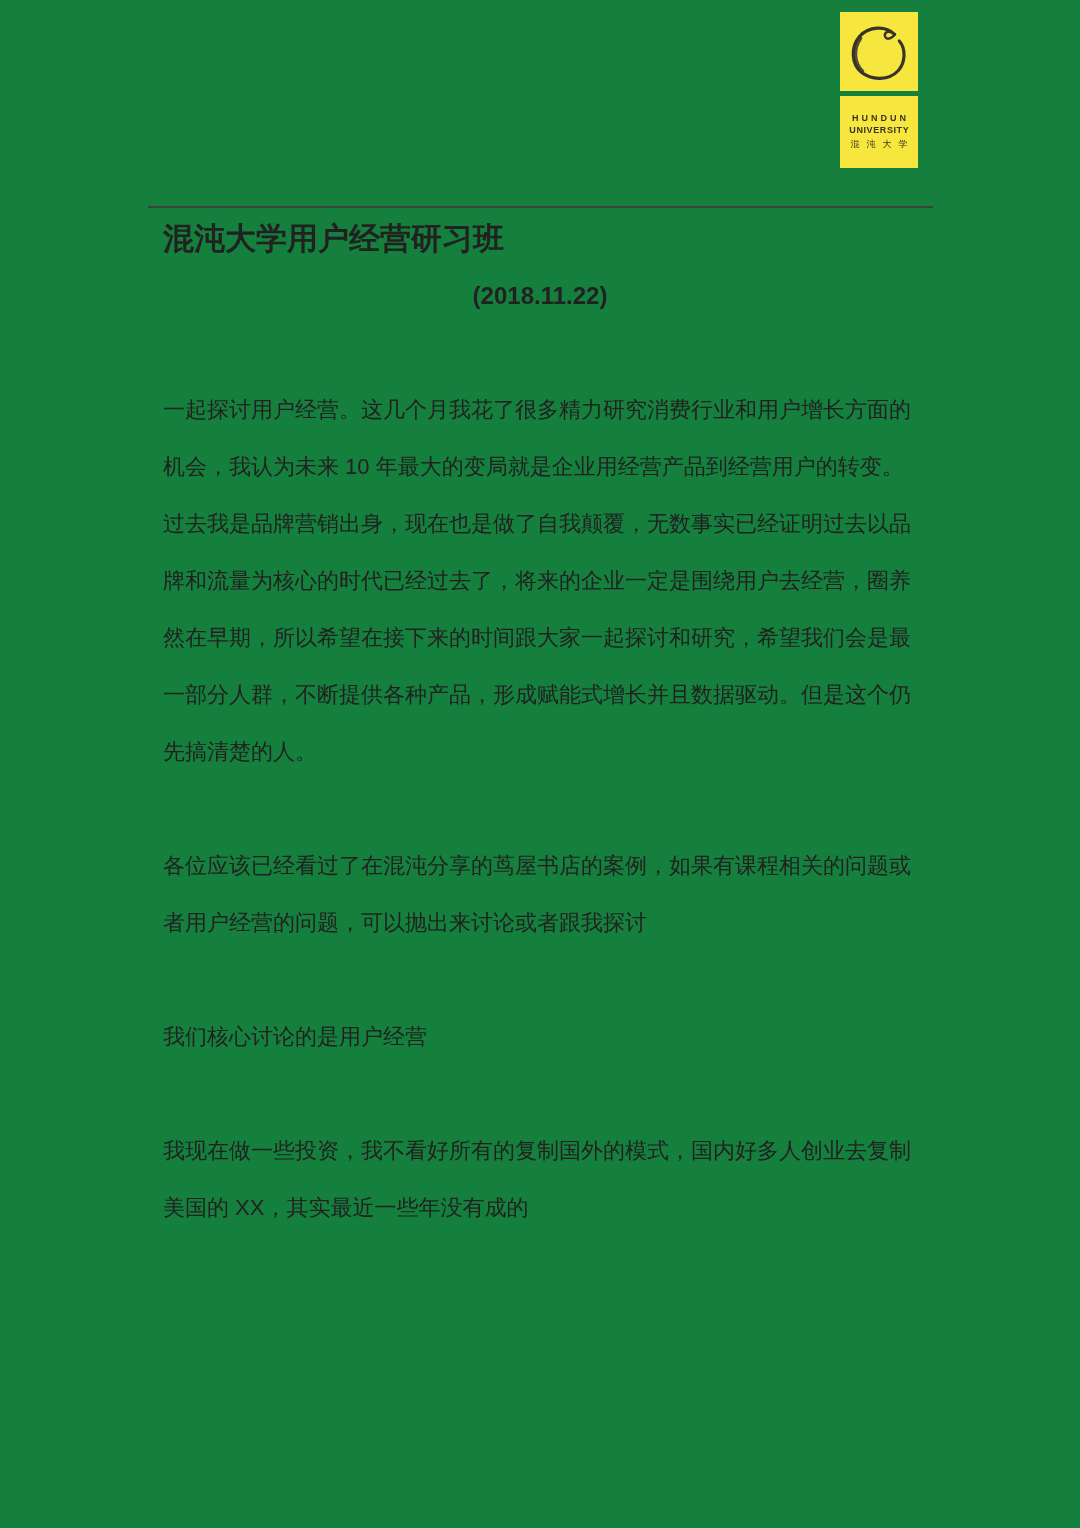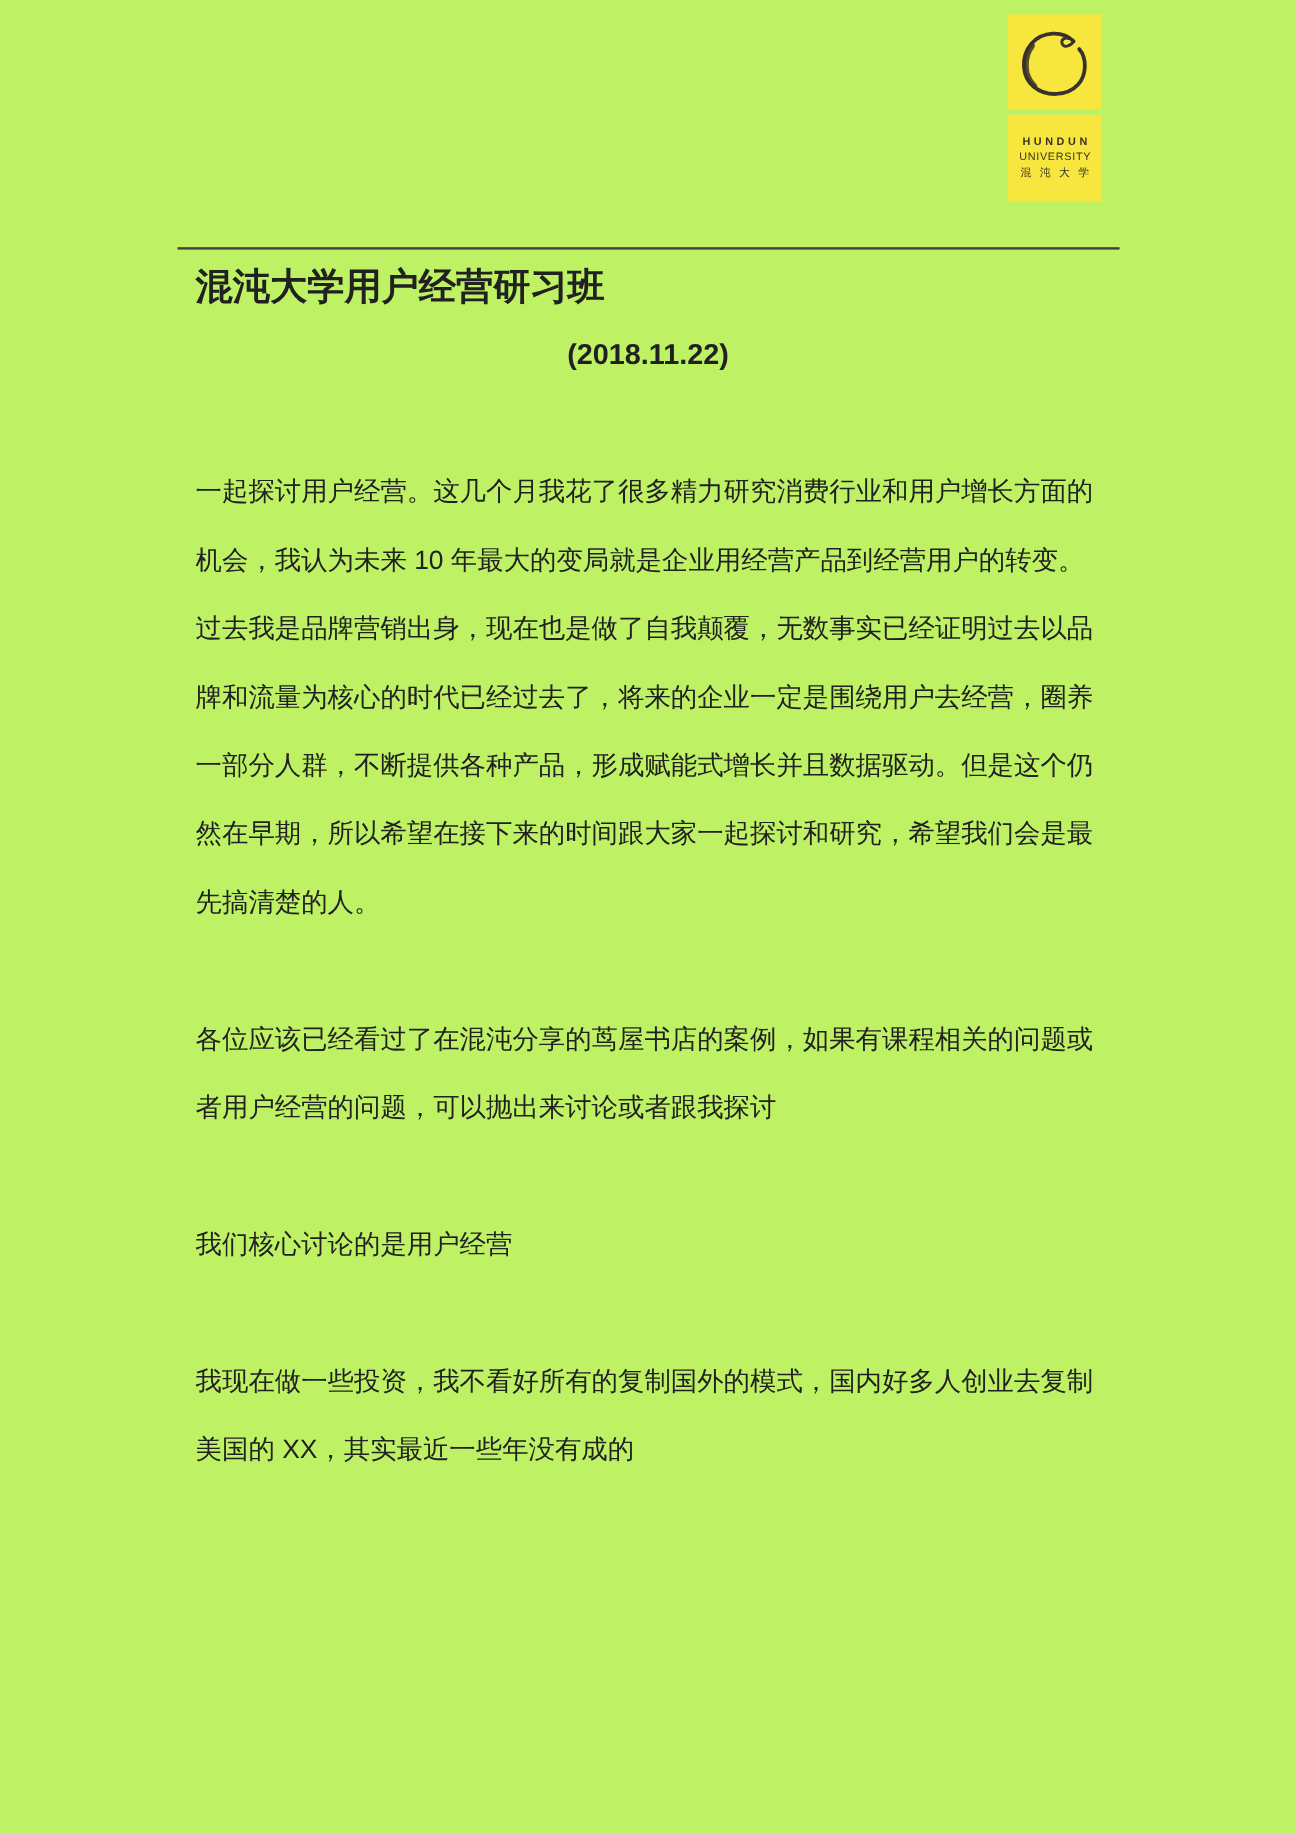--- a/index.html
+++ b/index.html
@@ -1,20 +1,20 @@
 <!DOCTYPE html>
 <html style="--brand-yellow: #F7E63D; --logo-ink: #37332A; --rule: #3F3F3F; --ink: #212121;"><head>
 <meta charset="utf-8">
 <style>
   html, body { margin: 0; padding: 0; background: #ffffff; }
   .page {
     position: relative;
     width: 1080px;
     height: 1528px;
-    background: #bef264;
+    background: #15803d;
     overflow: hidden;
     font-family: "Liberation Sans", "DejaVu Sans", sans-serif;
   }
 
   
   .logo { position: absolute; left: 840px; top: 12px; width: 78px; }
   .logo-block { background: var(--brand-yellow, #F7E63D); box-sizing: border-box; }
   .logo-top {
     height: 79px;
     margin-bottom: 5px;
@@ -24,21 +24,21 @@
     color: var(--logo-ink, #2E2A20);
   }
   .logo-top svg { display: block; }
   .logo-bottom {
     height: 72px;
     padding-top: 16px;
     text-align: center;
     color: var(--logo-ink, #3B382C);
   }
   .logo-en1 { font-size: 9px; font-weight: bold; letter-spacing: 3px; text-indent: 3px; line-height: 12px; }
-  .logo-en2 { font-size: 9px; font-weight: normal; letter-spacing: 0.6px; text-indent: 0.6px; line-height: 12px; }
+  .logo-en2 { font-size: 9px; font-weight: bold; letter-spacing: 0.6px; text-indent: 0.6px; line-height: 12px; }
   .logo-cn  { font-size: 9px; letter-spacing: 7px; text-indent: 7px; line-height: 14px; margin-top: 1px; }
 
   
   .divider {
     position: absolute;
     left: 148px;
     top: 206px;
     width: 785px;
     height: 2px;
     background: var(--rule, #3F3F3F);
@@ -95,22 +95,22 @@
 
   <div class="content">
     <div class="doc-title">混沌大学用户经营研习班</div>
     <div class="doc-date">(2018.11.22)</div>
 
     <div class="para first">
         <div class="line">一起探讨用户经营。这几个月我花了很多精力研究消费行业和用户增长方面的</div>
         <div class="line">机会，我认为未来 10 年最大的变局就是企业用经营产品到经营用户的转变。</div>
         <div class="line">过去我是品牌营销出身，现在也是做了自我颠覆，无数事实已经证明过去以品</div>
         <div class="line">牌和流量为核心的时代已经过去了，将来的企业一定是围绕用户去经营，圈养</div>
+        <div class="line">然在早期，所以希望在接下来的时间跟大家一起探讨和研究，希望我们会是最</div>
         <div class="line">一部分人群，不断提供各种产品，形成赋能式增长并且数据驱动。但是这个仍</div>
-        <div class="line">然在早期，所以希望在接下来的时间跟大家一起探讨和研究，希望我们会是最</div>
         <div class="line">先搞清楚的人。</div>
       </div>
     <div class="para">
         <div class="line">各位应该已经看过了在混沌分享的茑屋书店的案例，如果有课程相关的问题或</div>
         <div class="line">者用户经营的问题，可以抛出来讨论或者跟我探讨</div>
       </div>
     <div class="para">
         <div class="line">我们核心讨论的是用户经营</div>
       </div>
     <div class="para">

